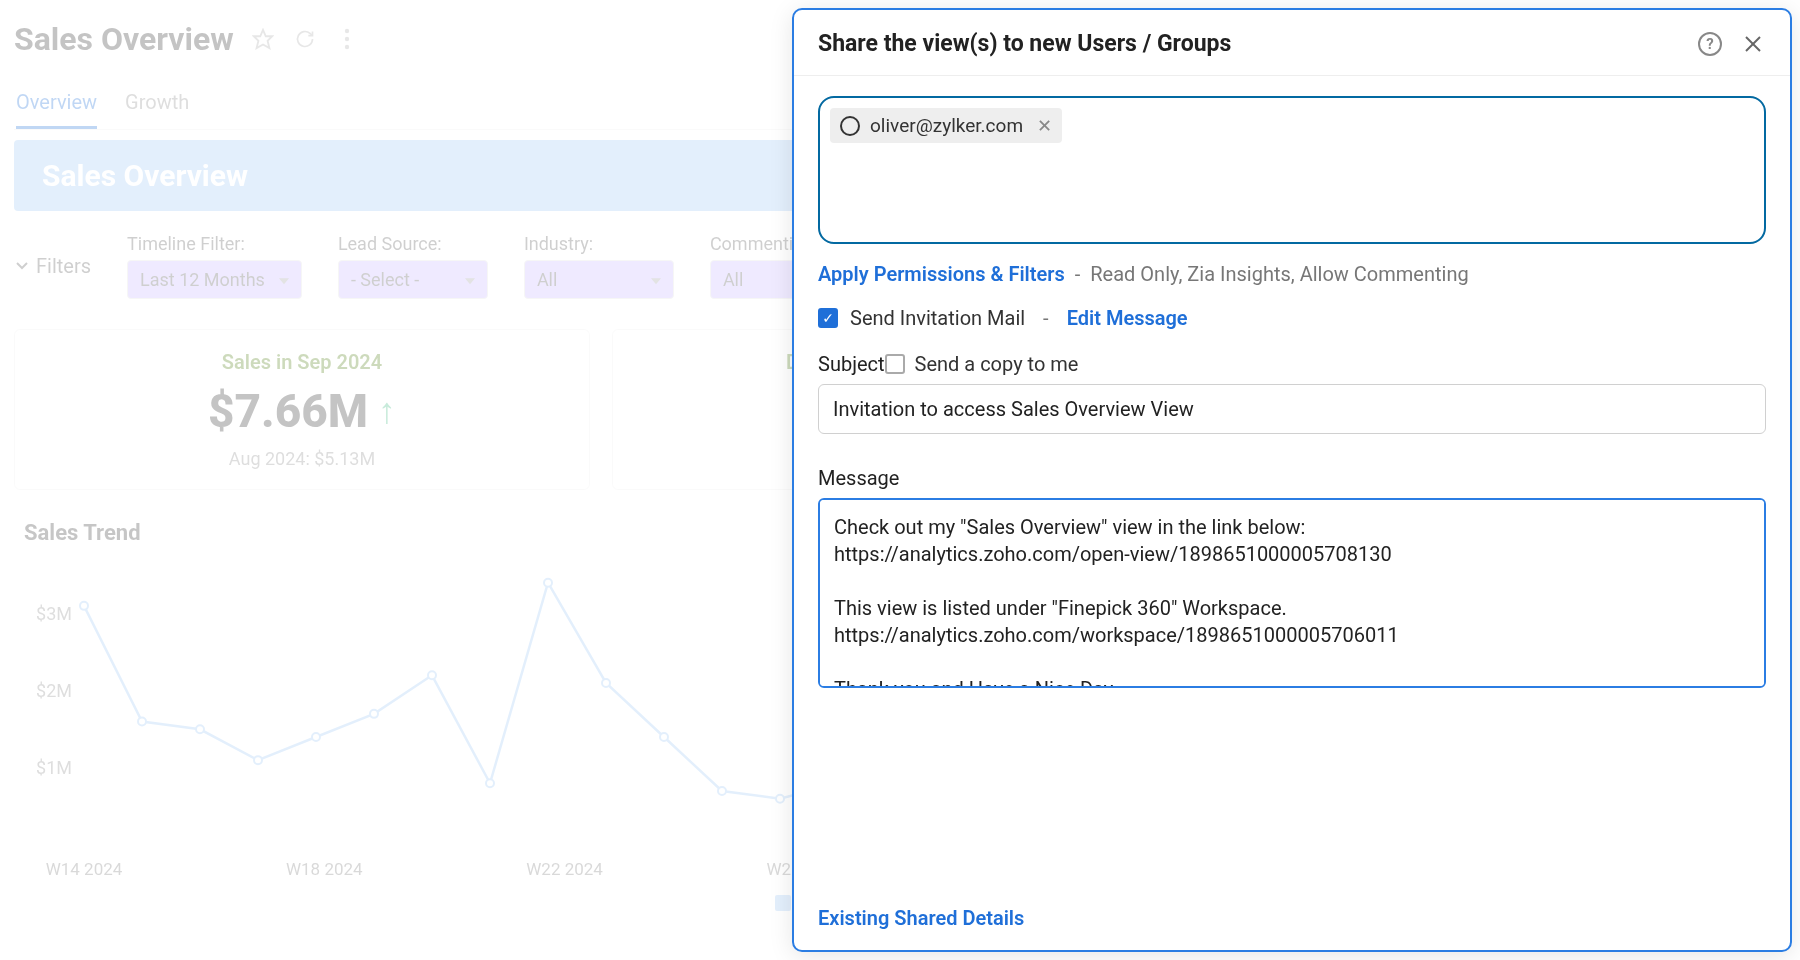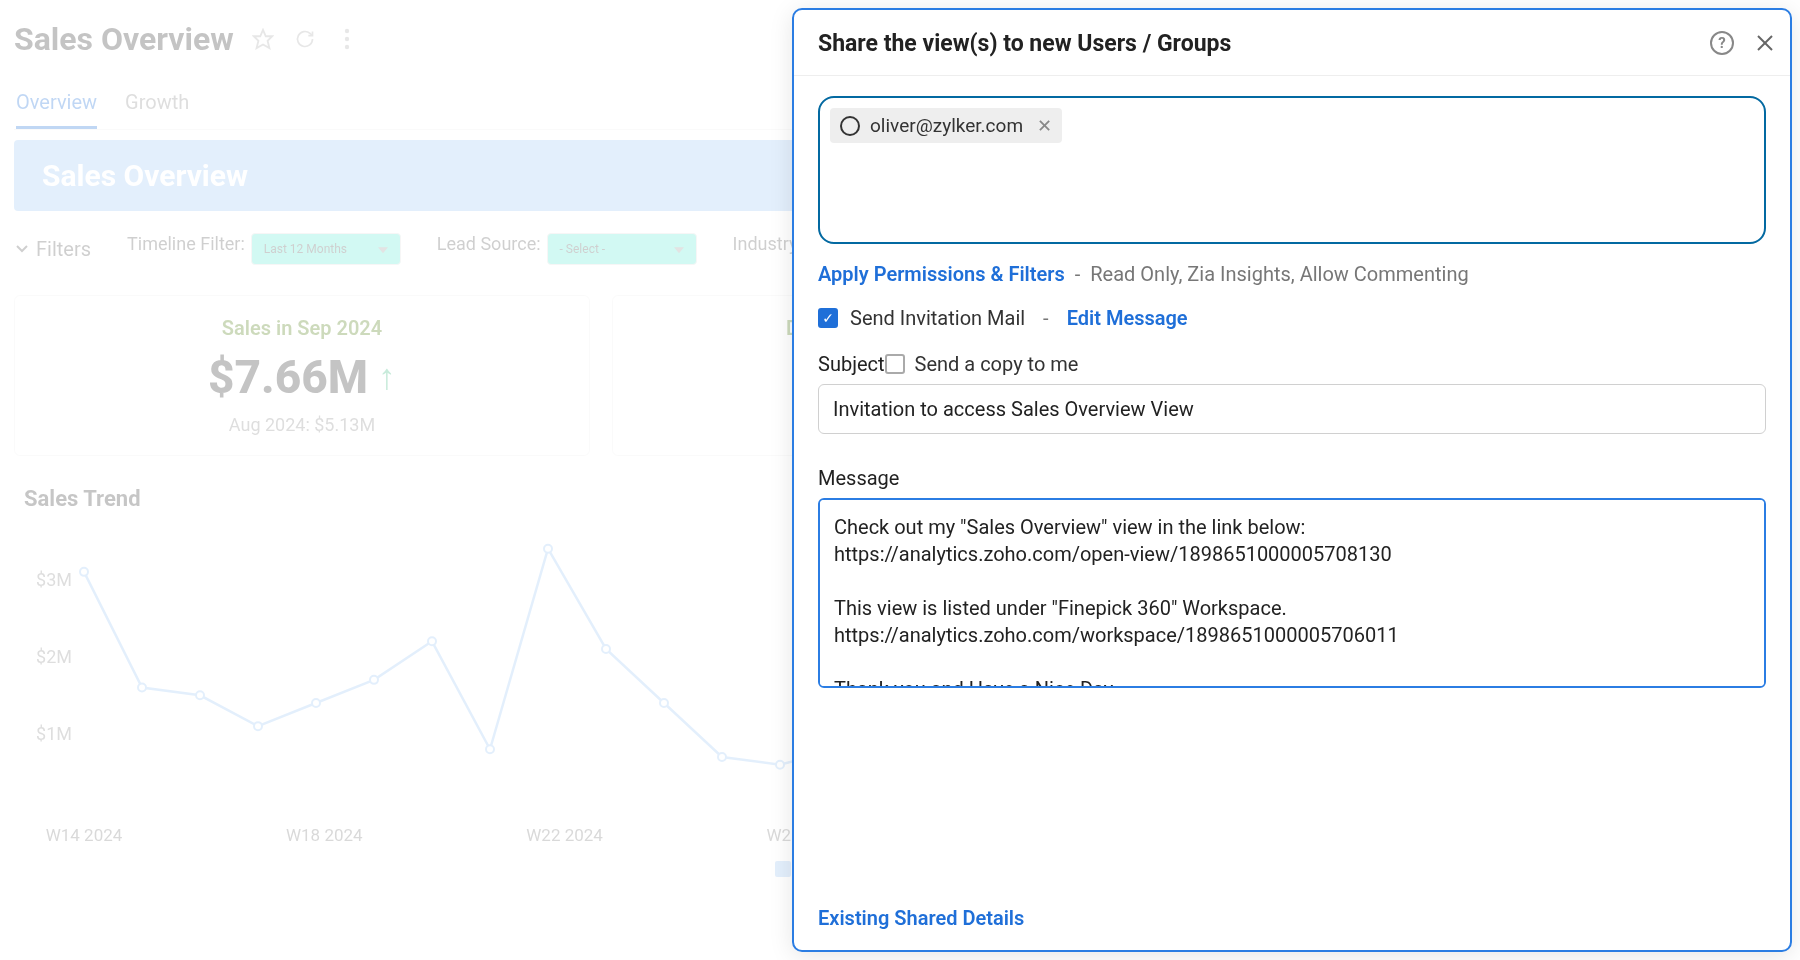--- a/index.html
+++ b/index.html
@@ -9,42 +9,42 @@
 .dashboard { padding: 20px 14px; }
 .dash-header { display: flex; align-items: center; gap: 16px; padding: 0 0 20px 0; }
 .dash-title { font-size: 32px; font-weight: 700; color: #2c2c2c; }
 .icon-btn { width: 26px; height: 26px; display: flex; align-items: center; justify-content: center; color: #888; cursor: pointer; }
 .tabs { display: flex; gap: 28px; border-bottom: 1px solid #eee; padding: 0 0 0 2px; }
 .tab { padding: 12px 0; font-size: 20px; color: #888; cursor: pointer; border-bottom: 3px solid transparent; }
 .tab.active { color: #1f6fd8; border-bottom-color: #1f6fd8; }
 .banner { background: #9cc6f2; color: #fff; font-size: 30px; font-weight: 700; padding: 18px 28px; margin-top: 10px; border-radius: 4px; }
 .filter-row { display: flex; align-items: center; gap: 36px; padding: 22px 0; }
 .filters-toggle { display: flex; align-items: center; gap: 6px; font-size: 20px; color: #555; }
-.filter-group { display: flex; flex-direction: row; gap: 6px; }
+.filter-group { display: flex; flex-direction: column; gap: 6px; }
 .filter-label { font-size: 18px; color: #555; }
-.select { border: 1px solid #ddd; border-radius: 4px; padding: 8px 36px 8px 12px; font-size: 12px; color: #555; background: #5eead4; position: relative; min-width: 150px; }
+.select { border: 1px solid #ddd; border-radius: 4px; padding: 8px 36px 8px 12px; font-size: 18px; color: #555; background: #c4b5fd; position: relative; min-width: 150px; }
 .select::after { content: ''; position: absolute; right: 12px; top: 50%; transform: translateY(-30%); border-left: 5px solid transparent; border-right: 5px solid transparent; border-top: 6px solid #999; }
 .kpi-row { display: flex; gap: 22px; margin-top: 8px; }
 .kpi-card { border: 1px solid #eee; border-radius: 6px; padding: 20px 28px; flex: 1; text-align: center; }
 .kpi-label { font-size: 20px; color: #4d7c0f; font-weight: 600; }
 .kpi-value { font-size: 46px; font-weight: 800; color: #2c2c2c; margin-top: 10px; display: inline-flex; align-items: center; gap: 10px; }
 .kpi-arrow { color: #3bb77e; font-size: 36px; }
 .kpi-sub { font-size: 18px; color: #888; margin-top: 10px; }
 .chart-title { font-size: 22px; font-weight: 700; color: #333; margin: 30px 0 0 10px; }
 .chart-area { position: relative; height: 330px; margin-top: 10px; }
 .chart-svg { width: 100%; height: 100%; }
 .legend { display: flex; justify-content: center; gap: 24px; margin-top: 6px; font-size: 18px; color: #555; }
 .legend-sw { display: inline-block; width: 16px; height: 16px; border-radius: 2px; vertical-align: middle; margin-right: 6px; }
 
 
 .overlay { position: absolute; inset: 0; background: rgba(255,255,255,0.72); }
 
 
 .modal { position: absolute; top: 8px; right: 8px; bottom: 8px; width: 1000px; background: #fff; border: 2px solid #2b7de3; border-radius: 10px; display: flex; flex-direction: column; box-shadow: 0 4px 24px rgba(0,0,0,0.1); }
-.modal-header { display: flex; align-items: flex-start; justify-content: space-between; padding: 20px 12px 18px 24px; border-bottom: 1px solid #eee; }
+.modal-header { display: flex; align-items: flex-end; justify-content: space-between; padding: 20px 24px 18px 24px; border-bottom: 1px solid #eee; }
 .modal-title { font-size: 23px; font-weight: 700; color: #222; }
 .modal-header-icons { display: flex; gap: 18px; align-items: center; }
 .help-icon { width: 24px; height: 24px; border: 2px solid #888; border-radius: 50%; display: flex; align-items: center; justify-content: center; font-size: 15px; color: #888; font-weight: 700; cursor: pointer; }
 .close-icon { font-size: 24px; color: #666; cursor: pointer; width: 26px; height: 26px; display: flex; align-items: center; justify-content: center; }
 .modal-body { padding: 20px 24px; flex: 1; overflow-y: auto; }
 .field-row { display: flex; justify-content: space-between; align-items: center; margin-bottom: 10px; }
 .field-label { font-size: 20px; color: #222; }
 .link { color: #1f6fd8; font-size: 20px; cursor: pointer; font-weight: 600; }
 .email-box { border: 2px solid #0369a1; border-radius: 16px; padding: 10px; min-height: 148px; }
 .email-chip { display: inline-flex; align-items: center; background: #eee; border-radius: 4px; padding: 6px 10px; gap: 10px; font-size: 19px; }

